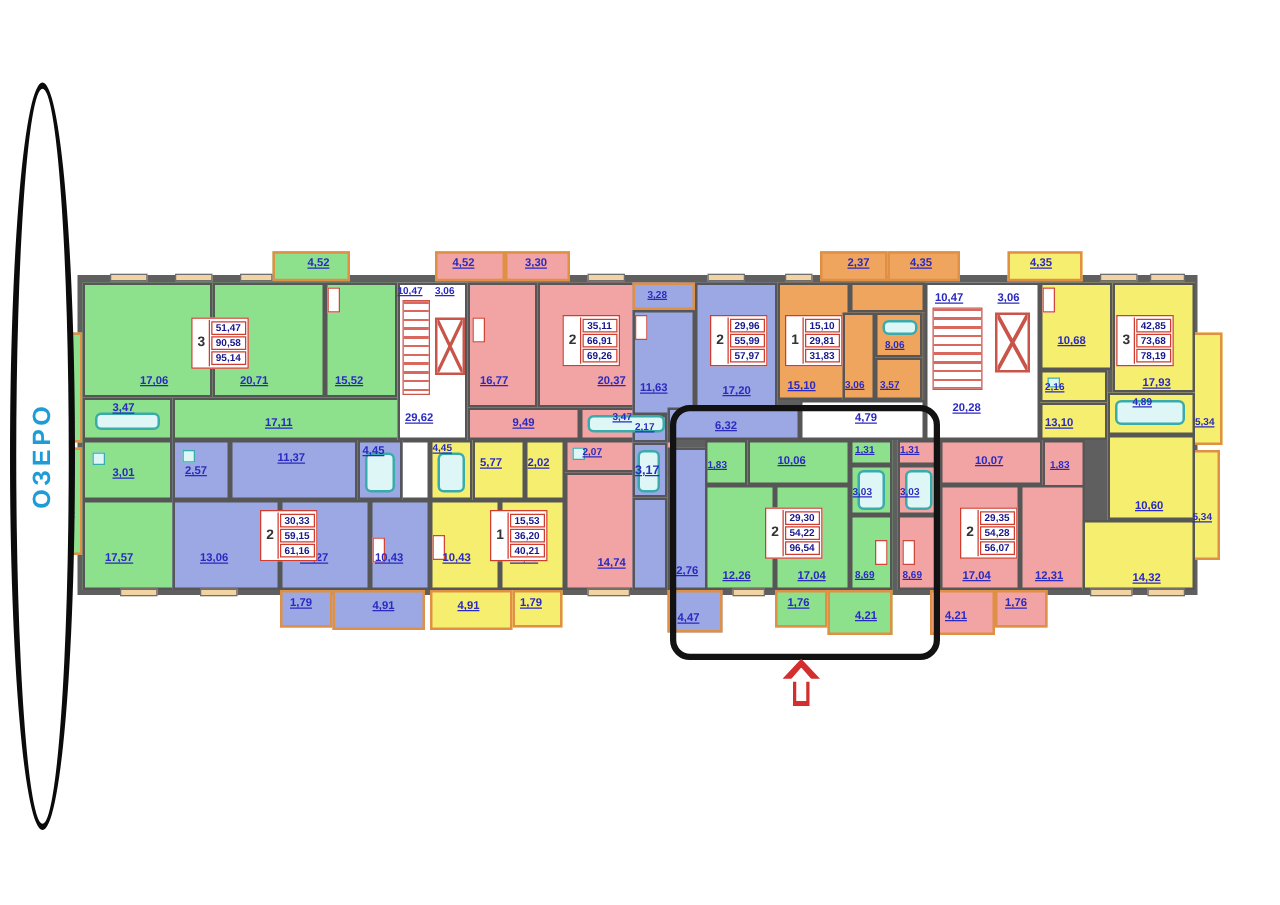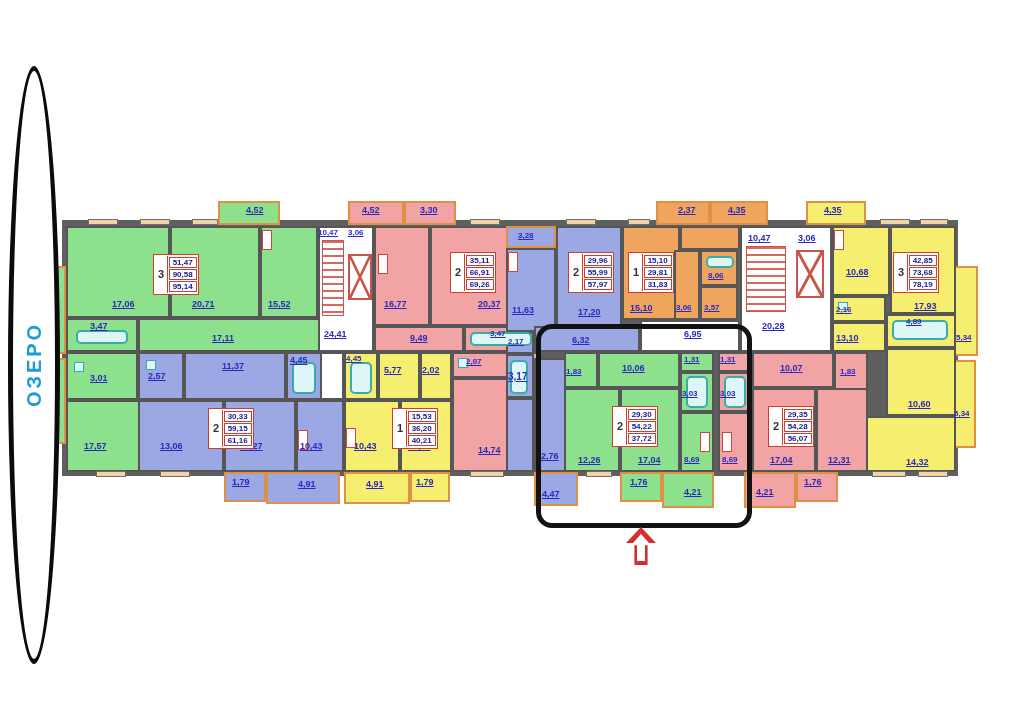--- a/index.html
+++ b/index.html
@@ -207,21 +207,21 @@
   <span class="lbl" style="left:222px;top:362px">11,37</span>
   <span class="lbl" style="left:290px;top:356px">4,45</span>
   <span class="lbl" style="left:160px;top:442px">13,06</span>
   <span class="lbl" style="left:240px;top:442px">17,27</span>
   <span class="lbl" style="left:300px;top:442px">10,43</span>
   <span class="lbl" style="left:232px;top:478px">1,79</span>
   <span class="lbl" style="left:298px;top:480px">4,91</span>
 
   <span class="lbl" style="left:318px;top:229px;font-size:8px">10,47</span>
   <span class="lbl" style="left:348px;top:229px;font-size:8px">3,06</span>
-  <span class="lbl" style="left:324px;top:330px">24,41</span>
+  <span class="lbl" style="left:324px;top:330px">29,62</span>
 
   <span class="lbl" style="left:362px;top:206px">4,52</span>
   <span class="lbl" style="left:420px;top:206px">3,30</span>
   <span class="lbl" style="left:384px;top:300px">16,77</span>
   <span class="lbl" style="left:478px;top:300px">20,37</span>
   <span class="lbl" style="left:410px;top:334px">9,49</span>
   <span class="lbl" style="left:490px;top:330px;font-size:8px">3,47</span>
   <span class="lbl" style="left:466px;top:358px;font-size:8px">2,07</span>
   <span class="lbl" style="left:478px;top:446px">14,74</span>
 
@@ -245,21 +245,21 @@
   <span class="lbl" style="left:678px;top:206px">2,37</span>
   <span class="lbl" style="left:728px;top:206px">4,35</span>
   <span class="lbl" style="left:630px;top:304px">15,10</span>
   <span class="lbl" style="left:676px;top:304px;font-size:8px">3,06</span>
   <span class="lbl" style="left:704px;top:304px;font-size:8px">3,57</span>
   <span class="lbl" style="left:708px;top:272px;font-size:8px">8,06</span>
 
   <span class="lbl" style="left:748px;top:234px">10,47</span>
   <span class="lbl" style="left:798px;top:234px">3,06</span>
   <span class="lbl" style="left:762px;top:322px">20,28</span>
-  <span class="lbl" style="left:684px;top:330px">6,95</span>
+  <span class="lbl" style="left:684px;top:330px">4,79</span>
 
   <span class="lbl" style="left:566px;top:368px;font-size:8px">1,83</span>
   <span class="lbl" style="left:622px;top:364px">10,06</span>
   <span class="lbl" style="left:684px;top:356px;font-size:8px">1,31</span>
   <span class="lbl" style="left:682px;top:390px;font-size:8px">3,03</span>
   <span class="lbl" style="left:578px;top:456px">12,26</span>
   <span class="lbl" style="left:638px;top:456px">17,04</span>
   <span class="lbl" style="left:684px;top:456px;font-size:8px">8,69</span>
   <span class="lbl" style="left:630px;top:478px">1,76</span>
   <span class="lbl" style="left:684px;top:488px">4,21</span>
@@ -331,21 +331,21 @@
       <div class="sum-v">15,10</div>
       <div class="sum-v">29,81</div>
       <div class="sum-v">31,83</div>
     </div>
   </div>
   <div class="sum" style="left:612px;top:406px">
     <div class="sum-count">2</div>
     <div class="sum-col">
       <div class="sum-v">29,30</div>
       <div class="sum-v">54,22</div>
-      <div class="sum-v">37,72</div>
+      <div class="sum-v">96,54</div>
     </div>
   </div>
   <div class="sum" style="left:768px;top:406px">
     <div class="sum-count">2</div>
     <div class="sum-col">
       <div class="sum-v">29,35</div>
       <div class="sum-v">54,28</div>
       <div class="sum-v">56,07</div>
     </div>
   </div>

